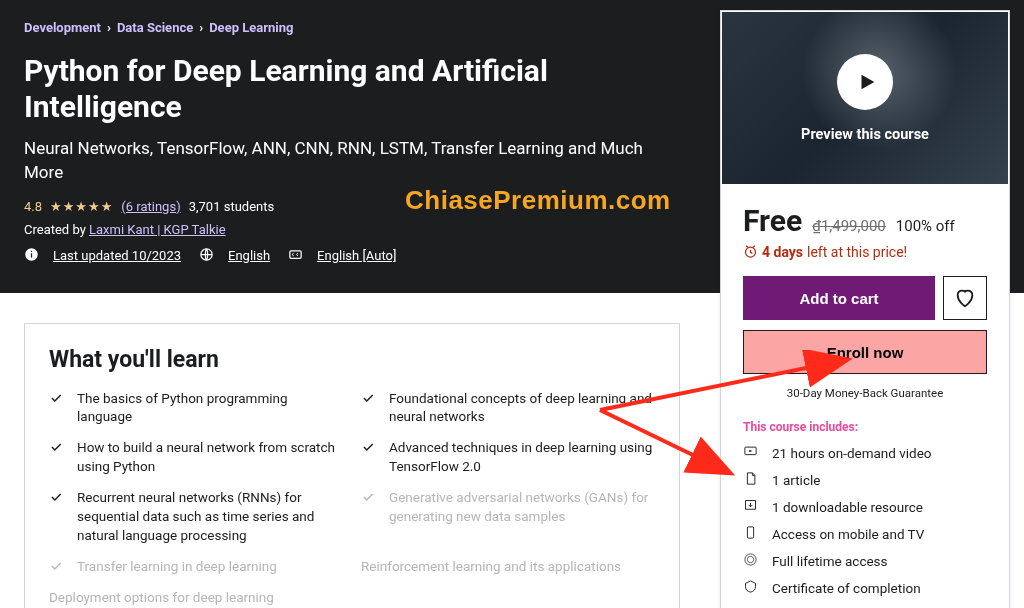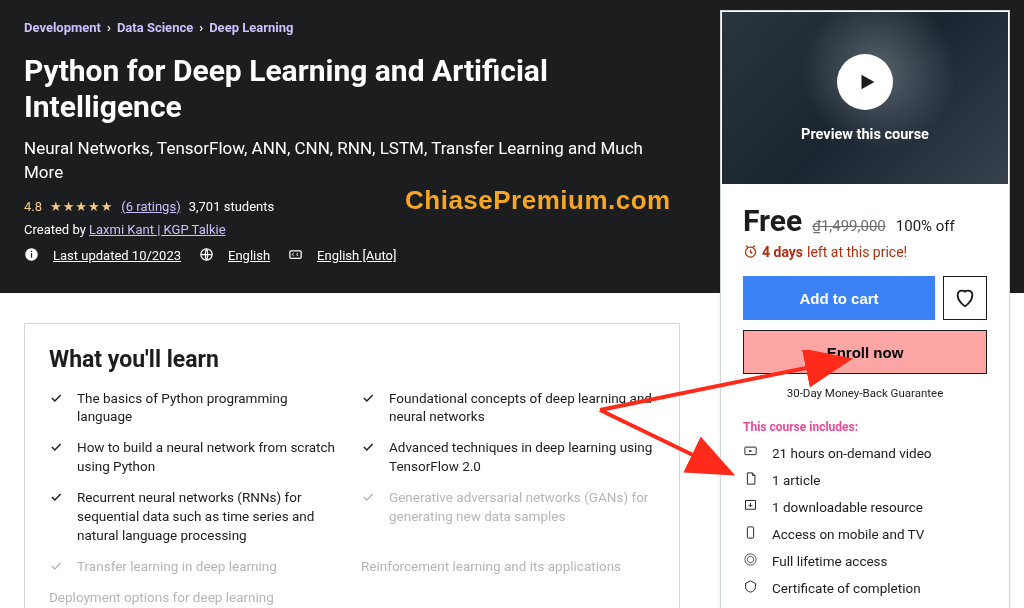--- a/index.html
+++ b/index.html
@@ -44,21 +44,21 @@
   .price-box { padding: 18px 22px 0; }
   .price-row { display: flex; align-items: baseline; gap: 10px; margin-bottom: 6px; }
   .price { font-size: 30px; font-weight: 700; color: #1c1d1f; }
   .orig { font-size: 15px; color: #6a6f73; text-decoration: line-through; }
   .discount { font-size: 15px; color: #1c1d1f; }
   .timer { display: flex; align-items: flex-start; gap: 4px; color: #b32d0f; font-size: 14px; margin-bottom: 14px; }
   .timer svg { width: 15px; height: 15px; fill: #b32d0f; }
   .timer .days { font-weight: 700; }
   
   .btn-row { display: flex; gap: 8px; margin-bottom: 10px; }
-  .btn-cart { flex: 1; background: #3b82f6; color: #fff; border: none; height: 44px; font-size: 15px; font-weight: 700; cursor: pointer; }
+  .btn-cart { flex: 1; background: #701a75; color: #fff; border: none; height: 44px; font-size: 15px; font-weight: 700; cursor: pointer; }
   .btn-wish { width: 44px; height: 44px; border: 1px solid #1c1d1f; background: #fff; display: flex; align-items: center; justify-content: center; cursor: pointer; }
   .btn-wish svg { width: 22px; height: 22px; fill: none; stroke: #1c1d1f; stroke-width: 2; }
   .btn-enroll { width: 100%; height: 44px; border: 1px solid #1c1d1f; background: #fca5a5; font-size: 15px; font-weight: 700; cursor: pointer; margin-bottom: 12px; }
   .guarantee { text-align: center; font-size: 11.5px; color: #1c1d1f; margin-bottom: 20px; }
   
   .includes { padding: 0 22px 16px; }
   .includes h3 { font-size: 12px; font-weight: 700; margin-bottom: 10px; color: #ec4899; }
   .inc-item { display: flex; align-items: center; gap: 14px; font-size: 13.5px; margin-bottom: 9px; color: #1c1d1f; }
   .inc-item svg { width: 15px; height: 15px; fill: none; stroke: #1c1d1f; stroke-width: 1.5; flex-shrink: 0; }
   

